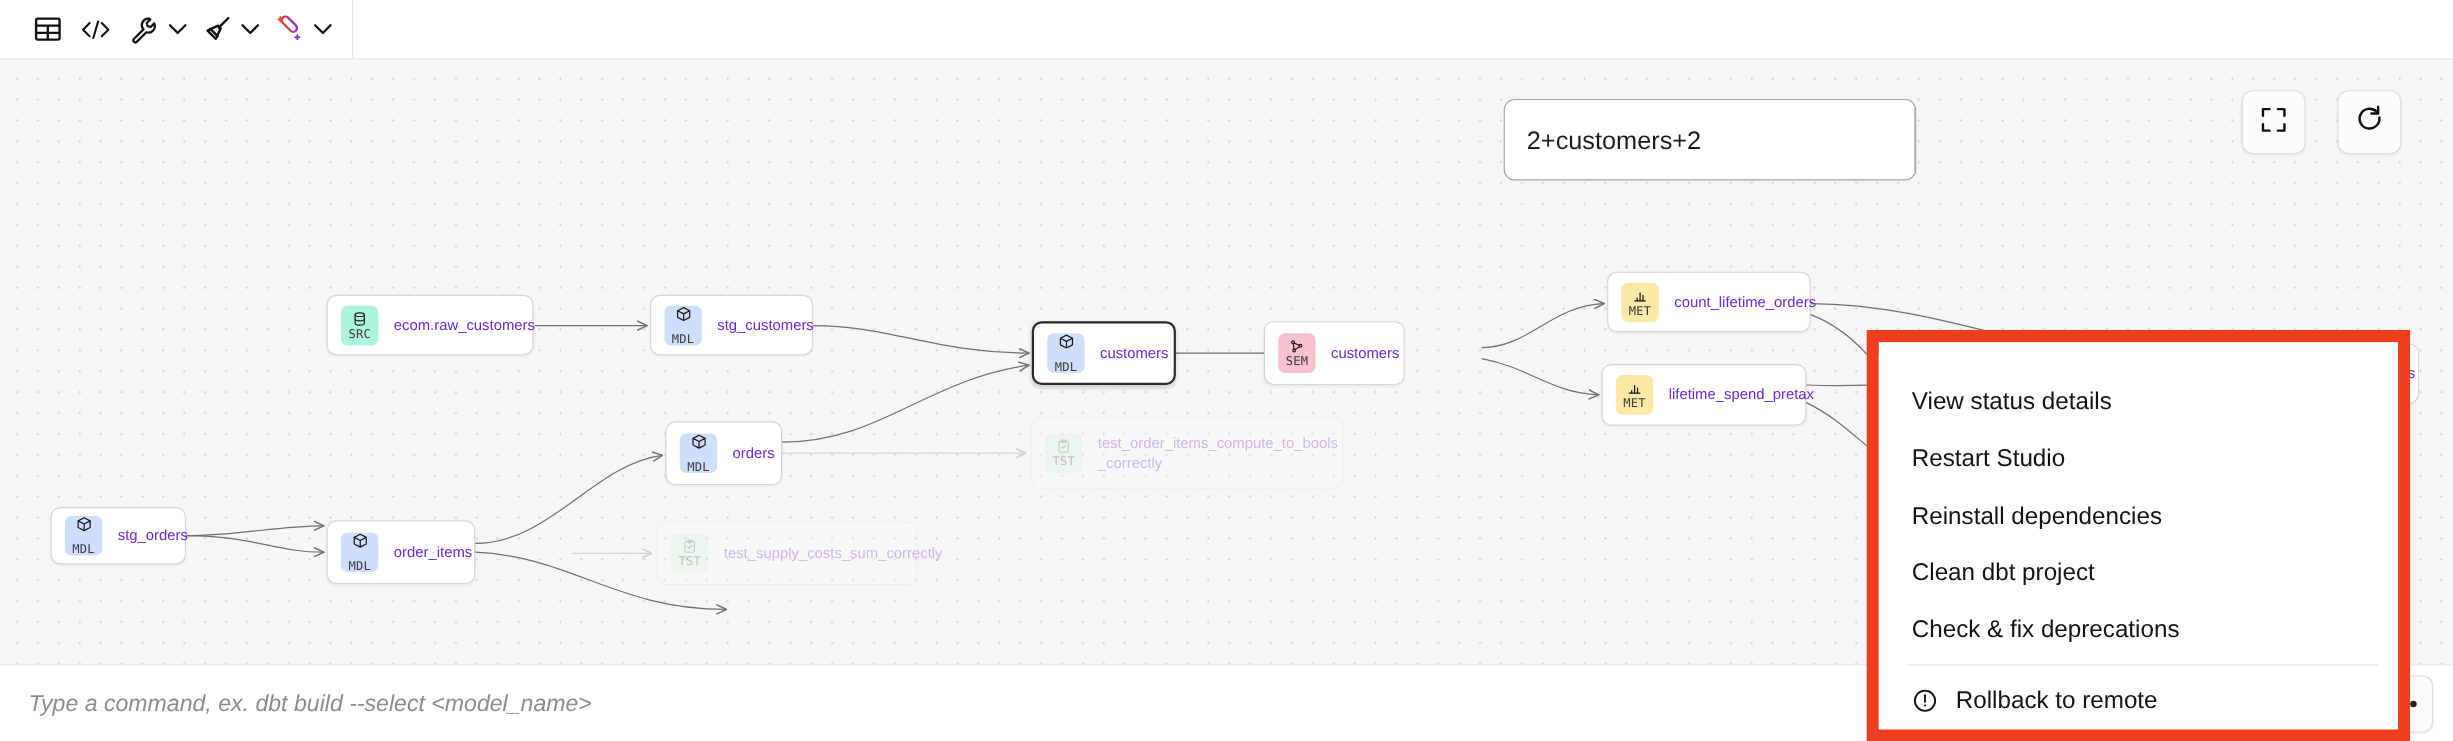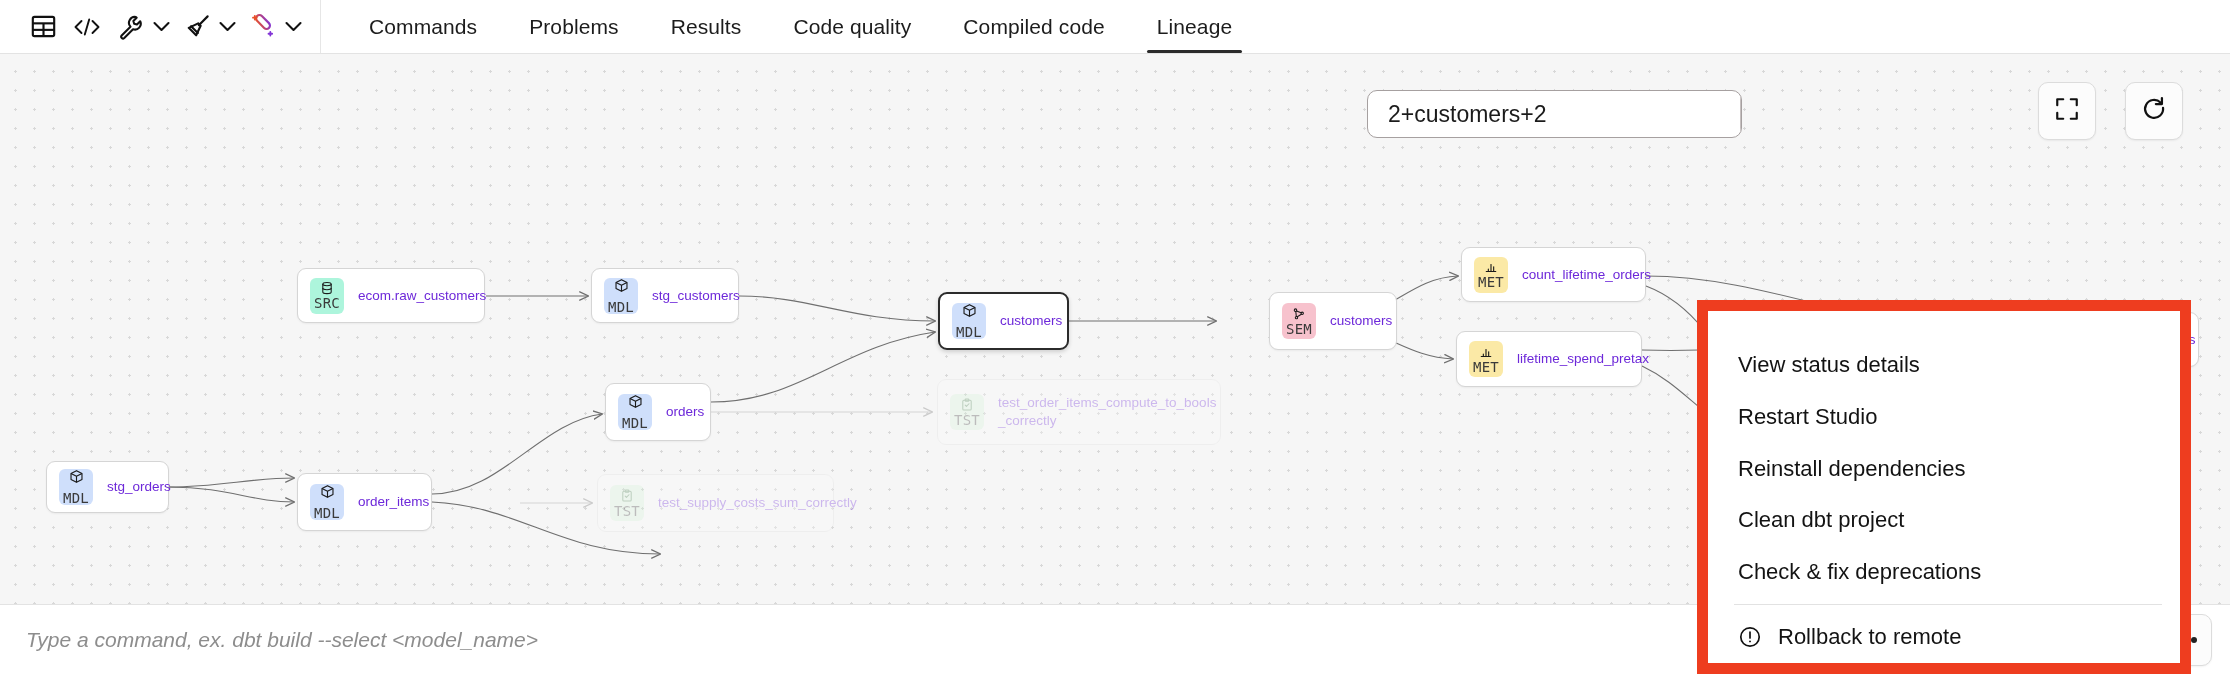--- a/index.html
+++ b/index.html
@@ -113,21 +113,21 @@
   .badge {
     width: 34px; height: 36px;
     border-radius: 6px;
     display: flex; flex-direction: column;
     align-items: center; justify-content: center;
     flex: 0 0 auto;
     margin-right: 14px;
   }
   .badge .bico { line-height: 0; margin-bottom: 1px; }
   .badge .blabel {
-    font-size: 14px;
+    font-size: 11px;
     font-family: "DejaVu Sans Mono", monospace;
     letter-spacing: 0.2px;
     color: #3a3a3a;
     line-height: 1;
   }
   .badge-src { background: #adf5dc; text-align: center; }
   .badge-mdl { background: #cfdffb; justify-content: space-between; }
   .badge-sem { background: #f7c2cd; }
   .badge-met { background: #fbe9a6; }
   .badge-svo { background: #fbe0bd; }
@@ -332,40 +332,20 @@
           <path d="M19.8 17.6v3.4M18.1 19.3h3.4" stroke="#8234d6" stroke-width="1.7"></path>
         </svg>
       </div>
       <div class="chev">
         <svg width="17" height="11" viewBox="0 0 17 11" fill="none" stroke="#111" stroke-width="2.1" stroke-linecap="round" stroke-linejoin="round">
             <polyline points="1.5,2 8.5,9 15.5,2"></polyline>
           </svg>
       </div>
     </div>
 
-    <div class="tabs">
-      <div class="tab">
-          <span>Commands</span>
-        </div>
-      <div class="tab">
-          <span>Problems</span>
-        </div>
-      <div class="tab">
-          <span>Results</span>
-        </div>
-      <div class="tab">
-          <span>Code quality</span>
-        </div>
-      <div class="tab">
-          <span>Compiled code</span>
-        </div>
-      <div class="tab active">
-          <span>Lineage</span>
-        </div>
-    </div>
   </div>
 
   <div class="canvas-wrap">
 
     <svg class="edges" width="2230" height="551" viewBox="0 0 2230 551">
       <defs>
         <marker id="ah" markerWidth="9" markerHeight="9" refX="8" refY="4.5" orient="auto">
           <path d="M0,0.6 L8.4,4.5 L0,8.4" fill="none" stroke="#6f6f6f" stroke-width="1.2"></path>
         </marker>
         <marker id="ahg" markerWidth="9" markerHeight="9" refX="8" refY="4.5" orient="auto">
@@ -479,21 +459,21 @@
       <div class="badge badge-mdl">
         <span class="bico"><svg width="15" height="15" viewBox="0 0 20 20" fill="none" stroke="#1a1a1a" stroke-width="1.5" stroke-linejoin="round">
               <path d="M10 2.2 17.3 6v8L10 17.8 2.7 14V6z"></path>
               <path d="M2.7 6 10 9.8 17.3 6M10 9.8v8"></path>
             </svg></span>
         <span class="blabel">MDL</span>
       </div>
       <span class="node-label">customers</span>
     </div>
 
-    <div class="node" style="left:1269px; top:238px; width:128px; height:58px;">
+    <div class="node" style="left:1149px; top:238px; width:128px; height:58px;">
       <div class="badge badge-sem">
         <span class="bico"><svg width="14" height="14" viewBox="0 0 20 20" fill="none" stroke="#1a1a1a" stroke-width="1.5" stroke-linecap="round" stroke-linejoin="round">
               <circle cx="5" cy="4.5" r="1.8"></circle>
               <circle cx="14.6" cy="9" r="1.7"></circle>
               <circle cx="6.4" cy="15.2" r="1.7"></circle>
               <path d="M6.5 5.6 13 8.3M13.4 10.4 7.6 13.9M5.4 6.3 6.2 13.5"></path>
             </svg></span>
         <span class="blabel">SEM</span>
       </div>
       <span class="node-label">customers</span>
@@ -530,21 +510,21 @@
         <span class="bico"><svg width="14" height="14" viewBox="0 0 20 20" fill="none" stroke="#1a1a1a" stroke-width="1.5" stroke-linejoin="round">
               <path d="M3.6 3.4h9.8l3 3v10.2H3.6z"></path>
               <rect x="6.6" y="3.4" width="6.2" height="4.2"></rect>
               <rect x="6.4" y="11" width="7.2" height="5.6"></rect>
             </svg></span>
         <span class="blabel">SVO</span>
       </div>
       <span class="node-label">customer_order_metrics</span>
     </div>
 
-    <div class="graph-search" style="left:1367px; top:36px; height:48px;">
+    <div class="graph-search" style="left:1367px; top:36px; height:74px;">
       <input value="2+customers+2" placeholder="Enter a selector" style="">
       <div class="divider"></div>
     </div>
 
     <div class="canvas-ctrl" style="left:2038px; top:28px;">
       <span>
         <svg width="26" height="26" viewBox="0 0 24 24" fill="none" stroke="#111" stroke-width="2" stroke-linecap="round" stroke-linejoin="round">
           <polyline points="3,8.5 3,3 8.5,3"></polyline>
             <polyline points="15.5,3 21,3 21,8.5"></polyline>
           <polyline points="21,15.5 21,21 15.5,21"></polyline>

